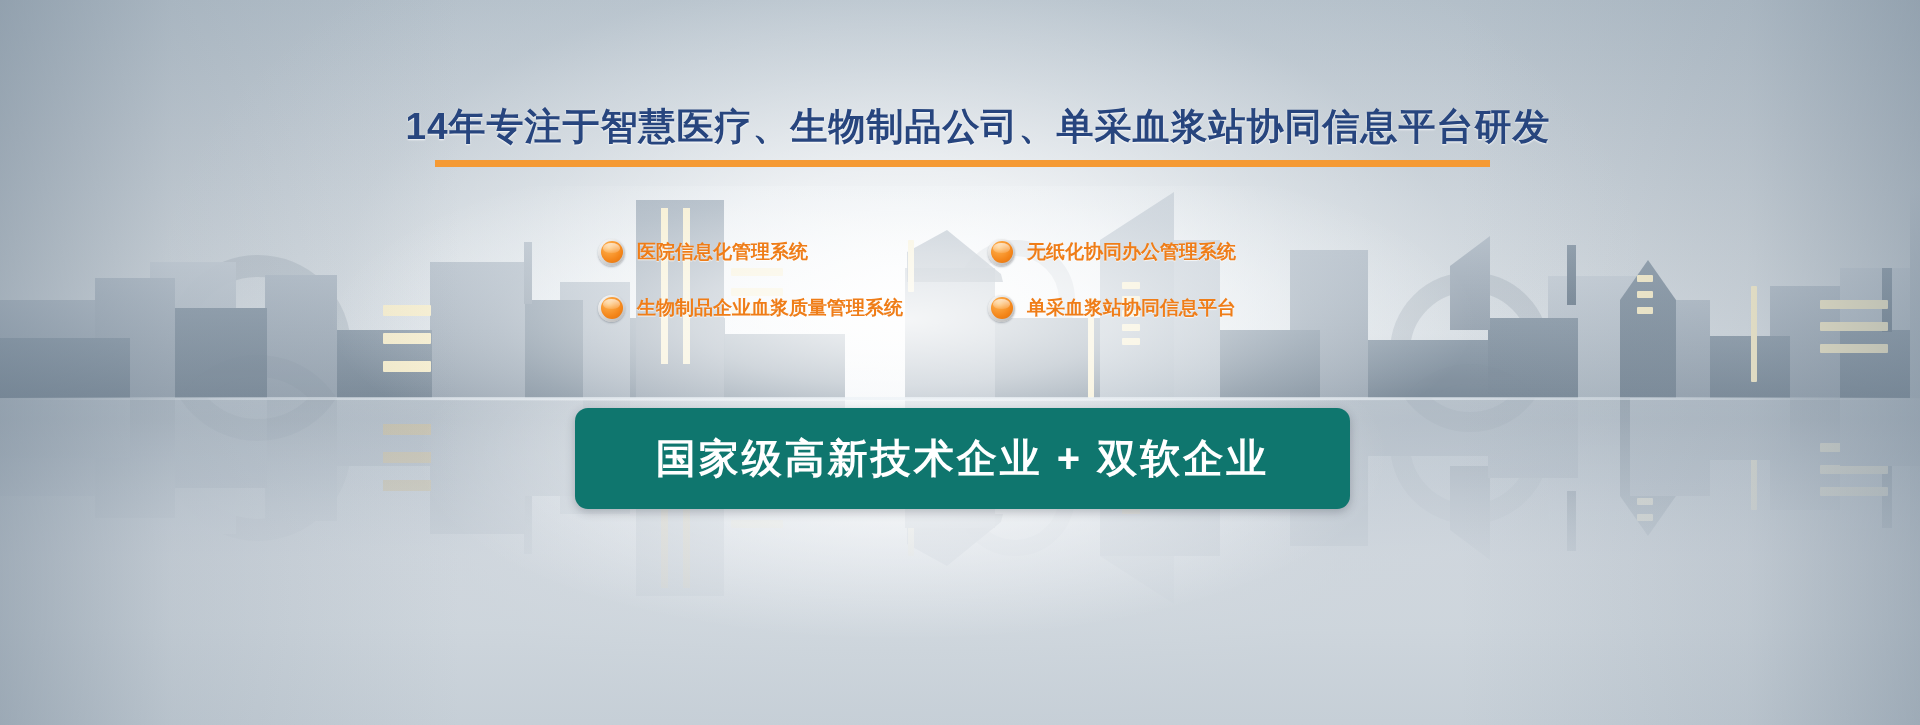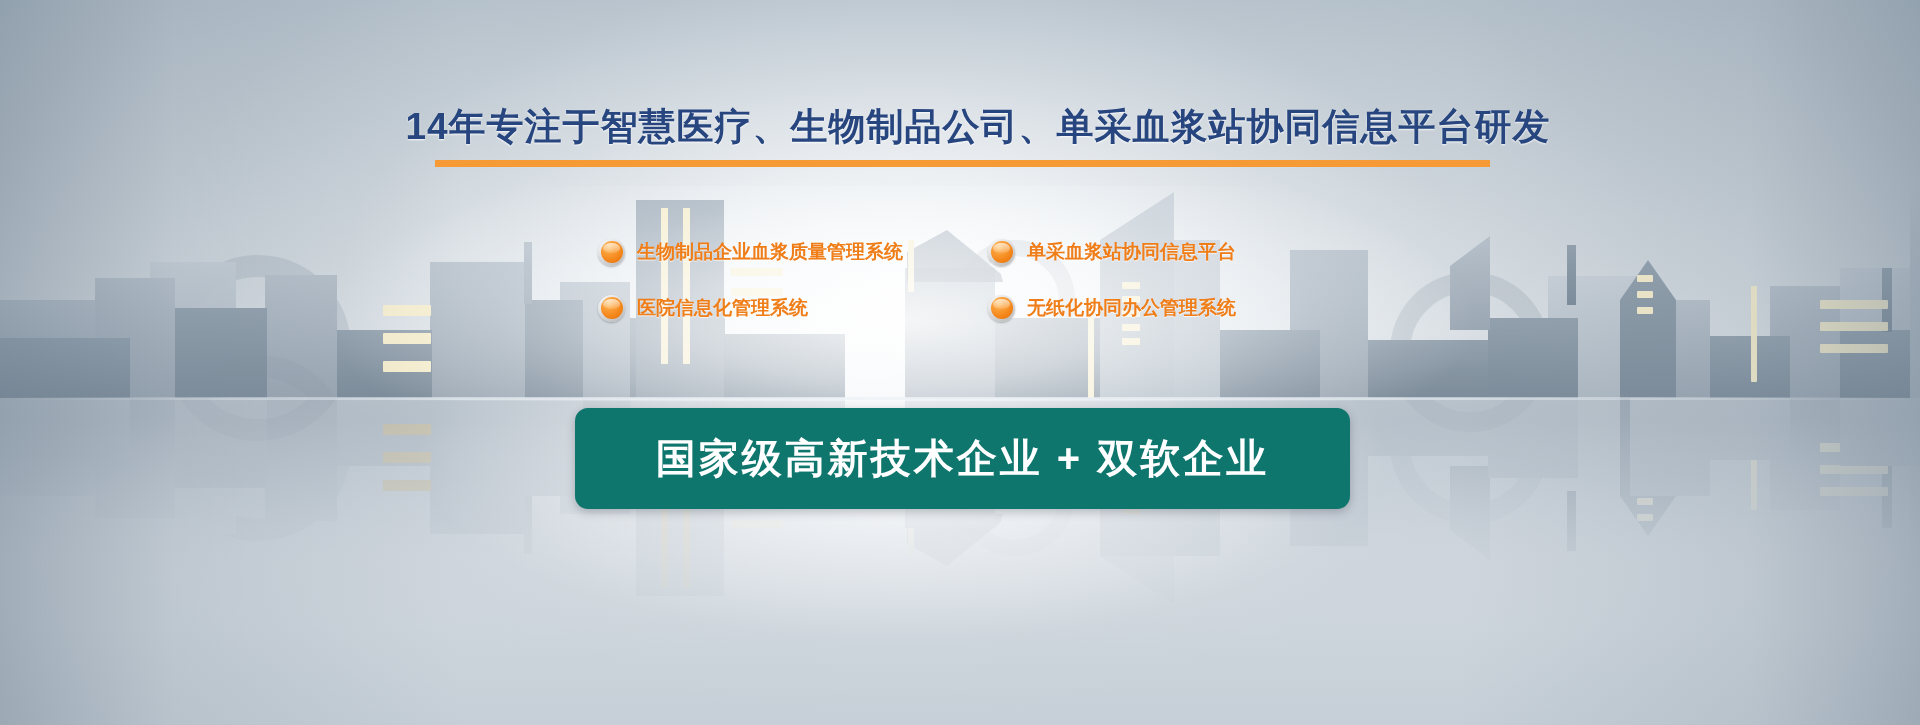--- a/index.html
+++ b/index.html
@@ -306,39 +306,39 @@
 
     <div class="headline">14年专注于智慧医疗、生物制品公司、单采血浆站协同信息平台研发</div>
 
     <div class="headline-rule"></div>
 
     <div class="bullets">
 
       <div class="b-row">
         <div class="b-col">
           <span class="dot"></span>
+          <span class="b-label">医院信息化管理系统</span>
+        </div>
+        <div class="b-col second">
+          <span class="dot"></span>
+          <span class="b-label">无纸化协同办公管理系统</span>
+        </div>
+      </div>
+
+      <div class="b-row">
+        <div class="b-col">
+          <span class="dot"></span>
           <span class="b-label">生物制品企业血浆质量管理系统</span>
         </div>
         <div class="b-col second">
           <span class="dot"></span>
           <span class="b-label">单采血浆站协同信息平台</span>
         </div>
       </div>
 
-      <div class="b-row">
-        <div class="b-col">
-          <span class="dot"></span>
-          <span class="b-label">医院信息化管理系统</span>
-        </div>
-        <div class="b-col second">
-          <span class="dot"></span>
-          <span class="b-label">无纸化协同办公管理系统</span>
-        </div>
-      </div>
-
     </div>
 
     <div class="badge">
       <span class="badge-text">国家级高新技术企业 + 双软企业</span>
     </div>
 
   </div>
 </div>
 
 </body></html>

